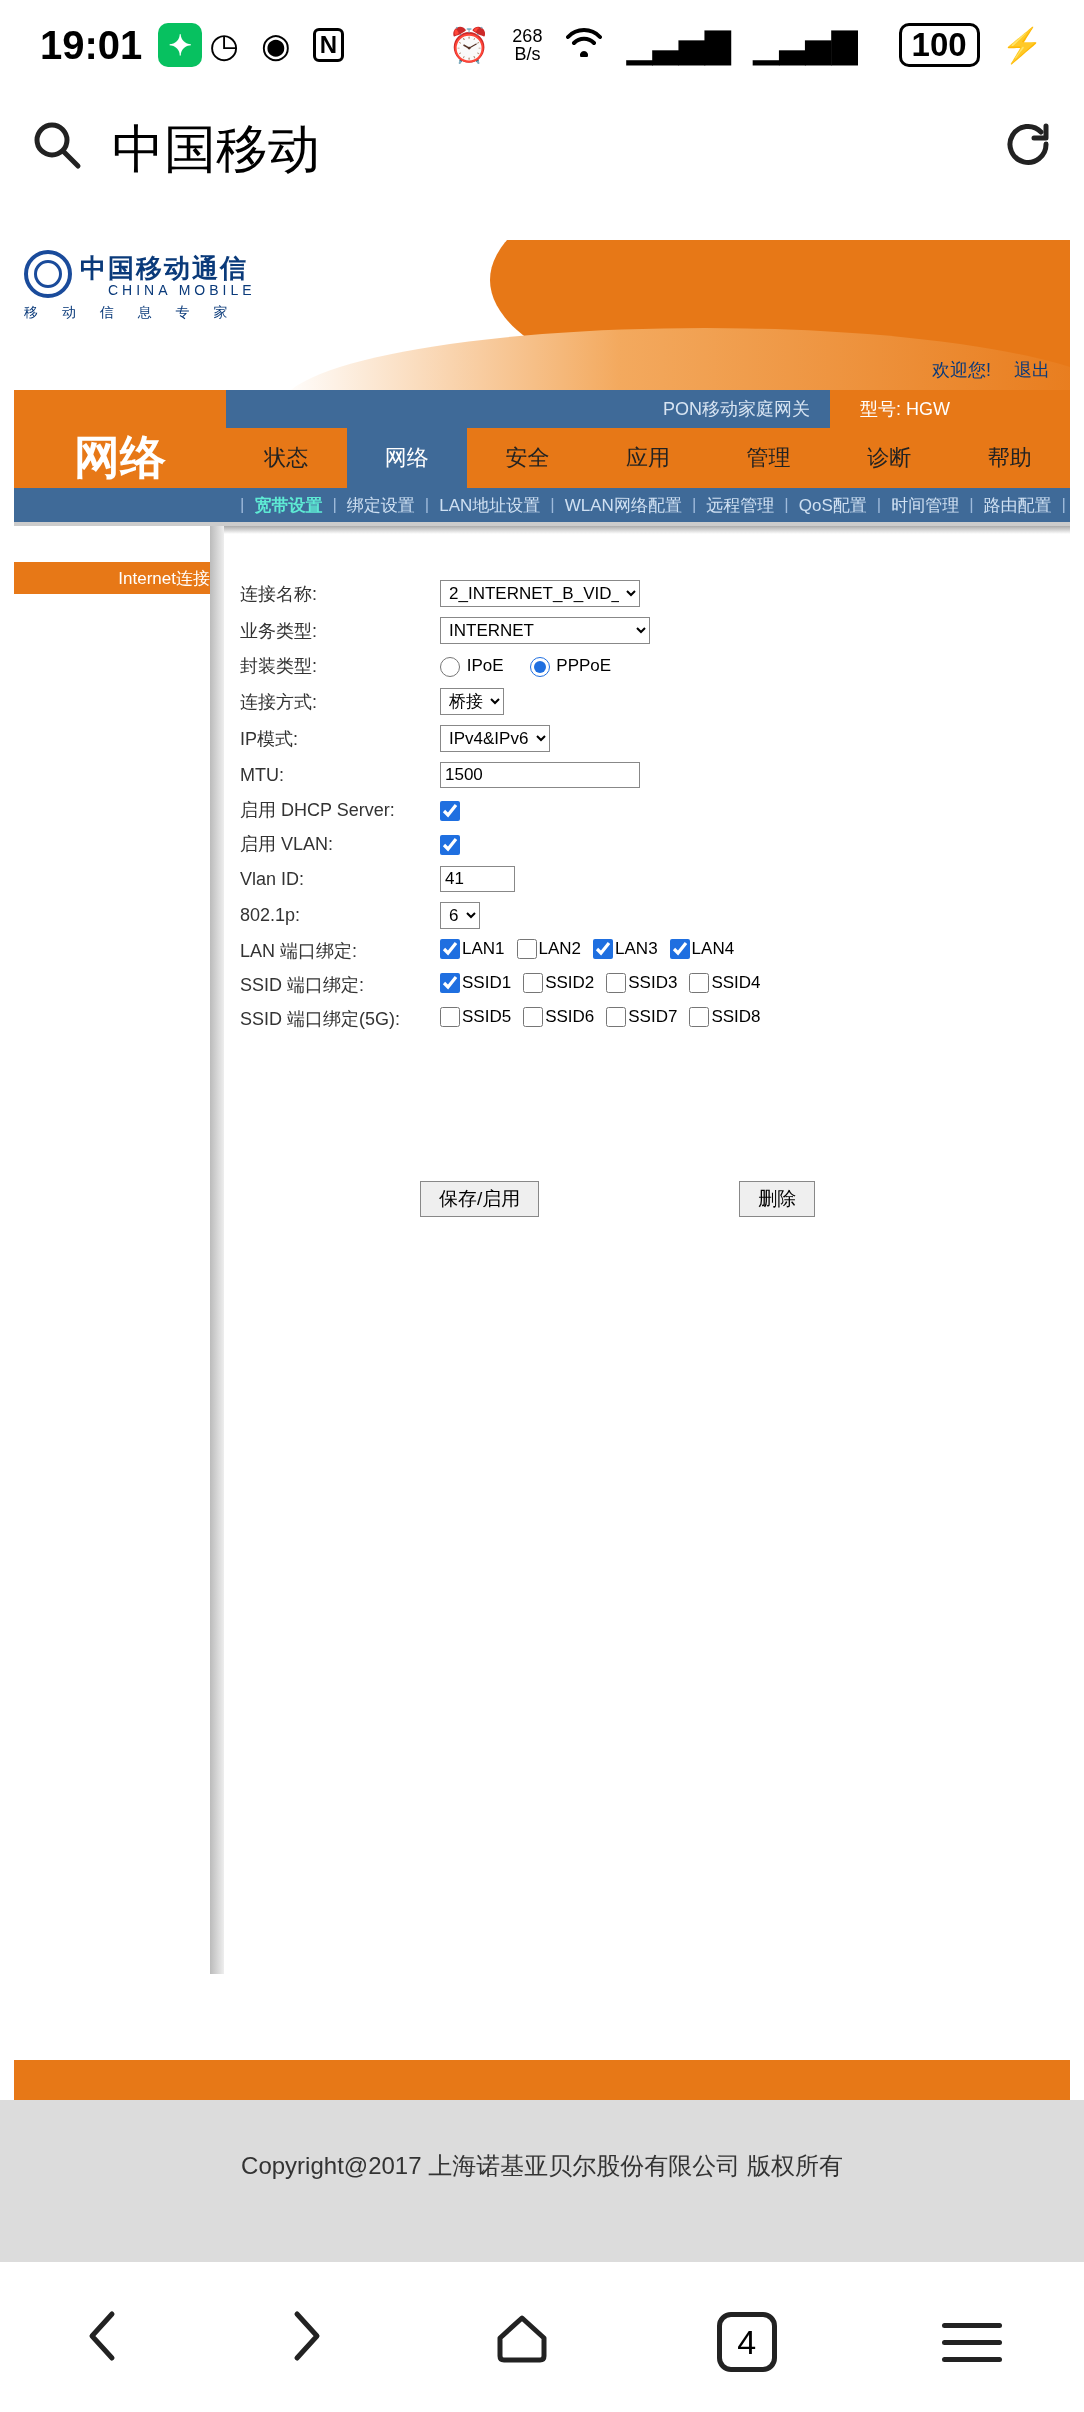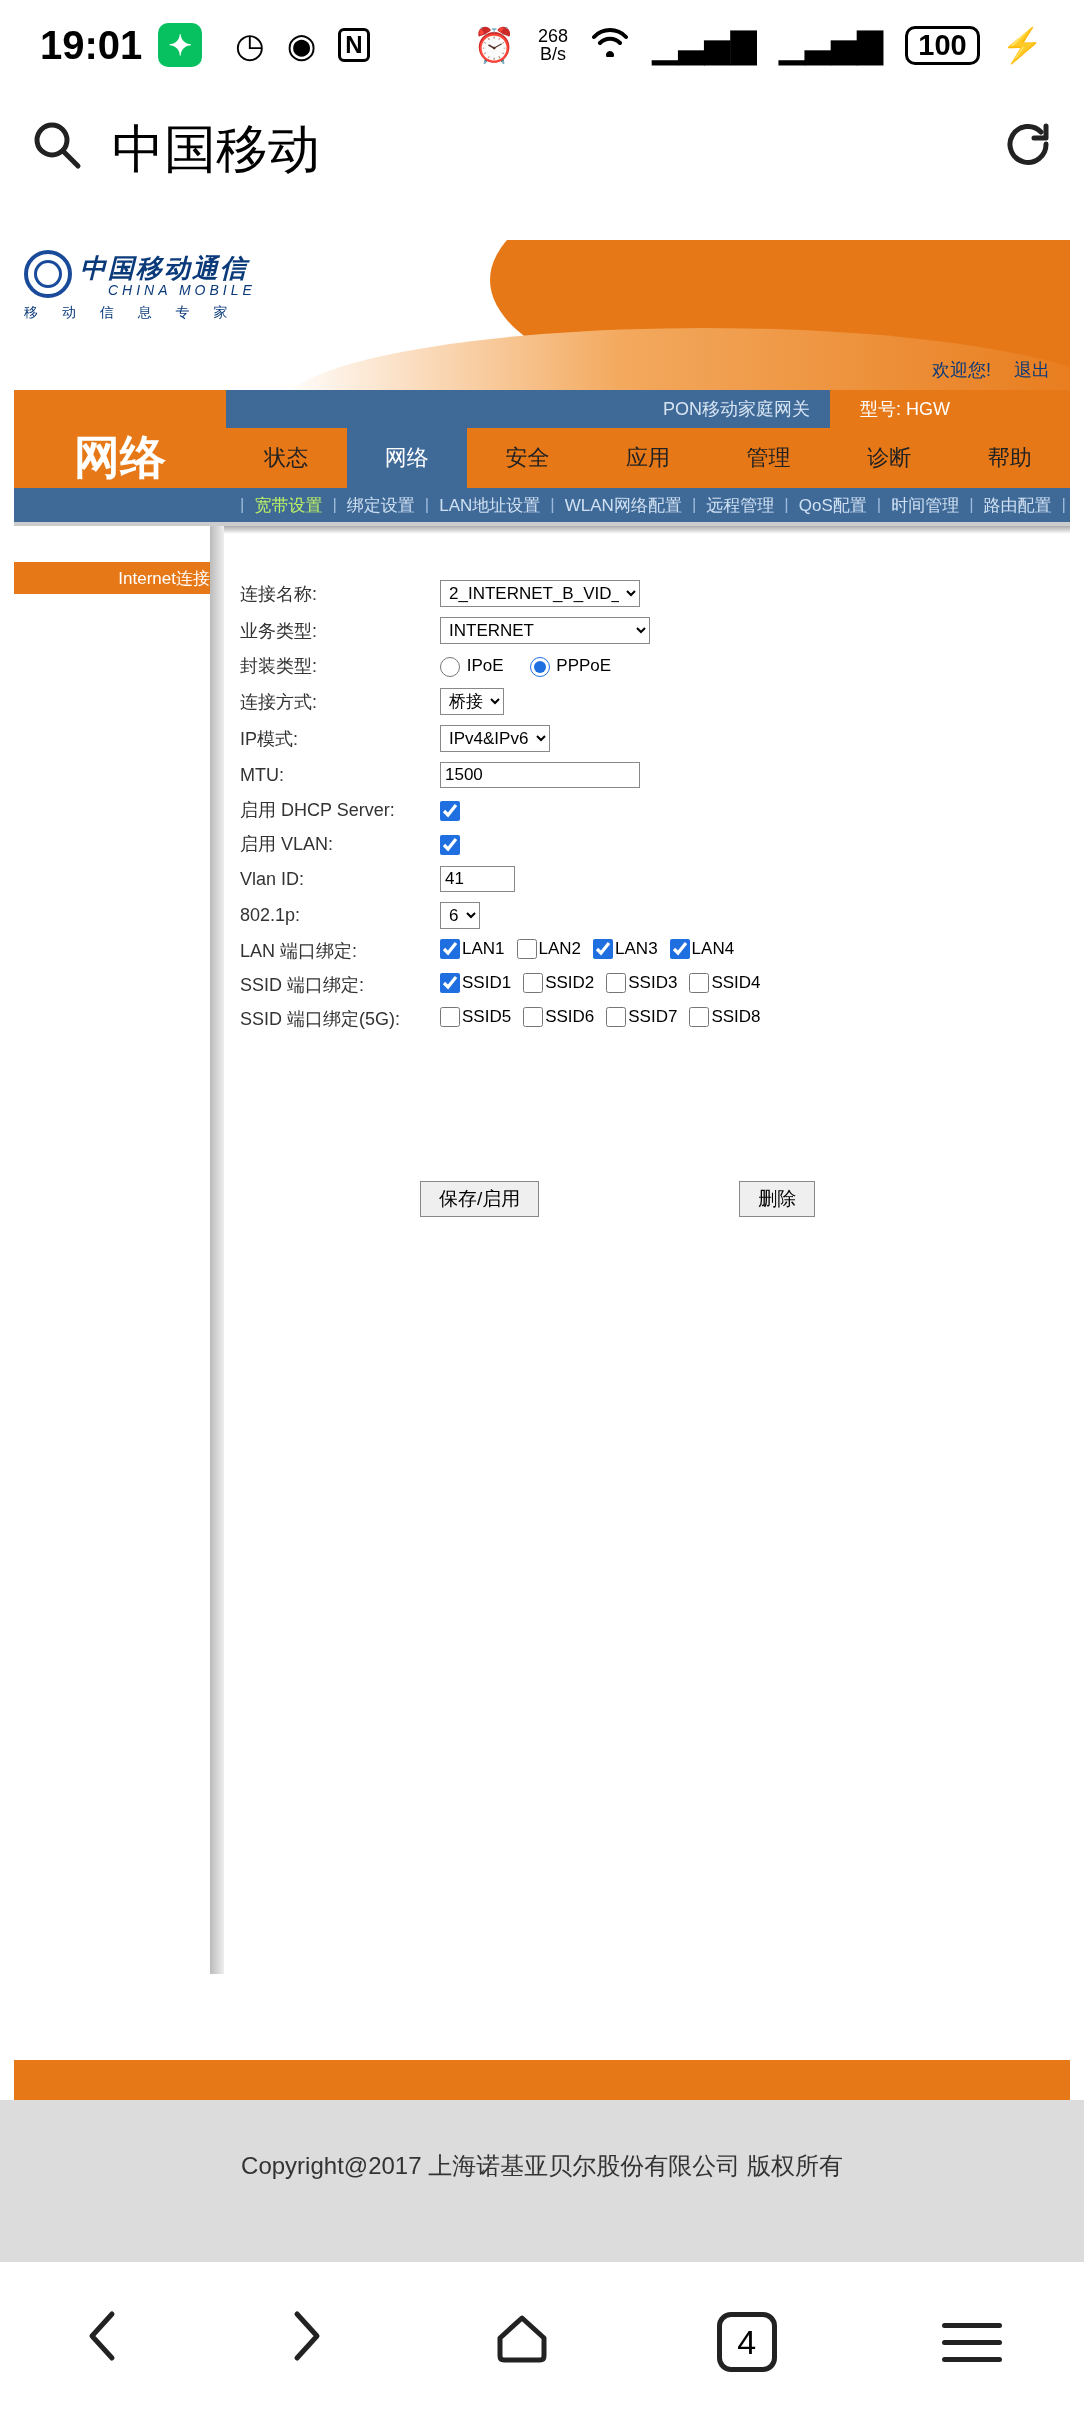--- a/index.html
+++ b/index.html
@@ -5,35 +5,35 @@
   * { box-sizing: border-box; margin: 0; padding: 0; }
   html, body { width: 1084px; height: 2412px; background: #fff; font-family: "Microsoft YaHei", Arial, sans-serif; overflow: hidden; }
 
   
   .statusbar { height: 90px; display:flex; align-items:center; justify-content:space-between; padding:0 40px; font-size:34px; }
   .statusbar .left, .statusbar .right { display:flex; align-items:center; gap:16px; }
   .statusbar .clock { font-weight:600; font-size:40px; }
   .wechat { width:44px; height:44px; background:#07c160; border-radius:10px; display:flex; align-items:center; justify-content:center; color:#fff; font-size:28px; font-weight:bold; }
   .sb-icon { font-size:34px; }
   .bs { font-size:18px; line-height:18px; text-align:center; }
-  .batt { border:3px solid #000; border-radius:10px; padding:0 10px; font-size:29px; font-weight:600; }
+  .batt { border:3px solid #000; border-radius:10px; padding:0 10px; font-size:33px; font-weight:600;margin-left:19px; }
 
   
   .browser-top { height:150px; display:flex; align-items:center; padding:0 30px 30px 30px; gap:30px; }
   .browser-top .search { font-size:52px; }
   .browser-top .title { font-size:52px; flex:1; }
   .browser-top .reload { font-size:52px; }
 
   
   .router-wrap { margin:0 14px; height:1820px; background:#fff; position:relative; font-size:20px; }
 
   
   .banner { height:150px; position:relative; overflow:hidden; background:#fff; }
   .banner .logo { position:absolute; left:10px; top:10px; }
-  .banner .logo .row1 { display:flex; align-items:center; gap:8px;font-style:italic; }
+  .banner .logo .row1 { display:flex; align-items:center; gap:8px; }
   .banner .logo .globe { width:48px; height:48px; border-radius:50%; border:4px solid #1a4b9b; position:relative; }
   .banner .logo .globe::before { content:""; position:absolute; inset:6px; border:3px solid #1a4b9b; border-radius:50%; }
   .banner .logo .cn { font-size:26px; font-weight:700; color:#0a3a7a; letter-spacing:2px; }
   .banner .logo .en { font-size:14px; color:#0a3a7a; letter-spacing:4px; margin-left:28px; margin-top:-4px; }
   .banner .logo .tag { font-size:14px; color:#0a3a7a; letter-spacing:10px; margin-top:6px; }
   .banner .swoosh1 { position:absolute; right:-120px; top:-90px; width:700px; height:260px; background:#e77817; border-radius:50%; }
   .banner .swoosh2 { position:absolute; right:-60px; top:88px; width:850px; height:80px; background:linear-gradient(90deg,#fff 0%,#f3a95e 40%,#e77817 100%); border-radius:50% 50% 0 0 / 100% 100% 0 0; }
   .banner .welcome { position:absolute; right:20px; bottom:8px; font-size:18px; color:#0a3a7a; }
   .banner .welcome a { color:#0a3a7a; text-decoration:none; margin-left:18px; }
 
@@ -45,21 +45,21 @@
 
   
   .tabs { height:60px; display:flex; }
   .tabs .side-label { width:212px; background:#e77817; color:#fff; font-size:46px; font-weight:700; display:flex; align-items:center; justify-content:center; }
   .tabs .tab { flex:1; background:#e77817; color:#222; font-size:22px; display:flex; align-items:center; justify-content:center; cursor:pointer; }
   .tabs .tab.active { background:#3f6a98; color:#fff; }
 
   
   .subtabs { height:34px; background:#3f6a98; color:#cfe0f2; font-size:17px; display:flex; align-items:center; padding-left:226px; gap:0; }
   .subtabs span { padding:0 10px; cursor:pointer; }
-  .subtabs span.active { color:#bef264; font-weight:normal; }
+  .subtabs span.active { color:#5eead4; font-weight:bold; }
   .subtabs .sep { color:#9ebadb; padding:0; }
 
   
   .content { display:flex; border-top:4px solid #ccc; height:1452px; }
   .sidebar { width:196px; padding-top:36px; }
   .sidebar .pill { background:#e77817; color:#fff; height:32px; display:flex; align-items:center; justify-content:flex-end; font-size:17px; }
   .divider { width:14px; background:linear-gradient(90deg,#bbb,#eee); }
   .form-area { flex:1; padding:44px 20px 0 16px; position:relative; }
   .form-area::before { content:""; position:absolute; left:0; right:0; top:0; height:8px; background:linear-gradient(#aaa, transparent); }
 

